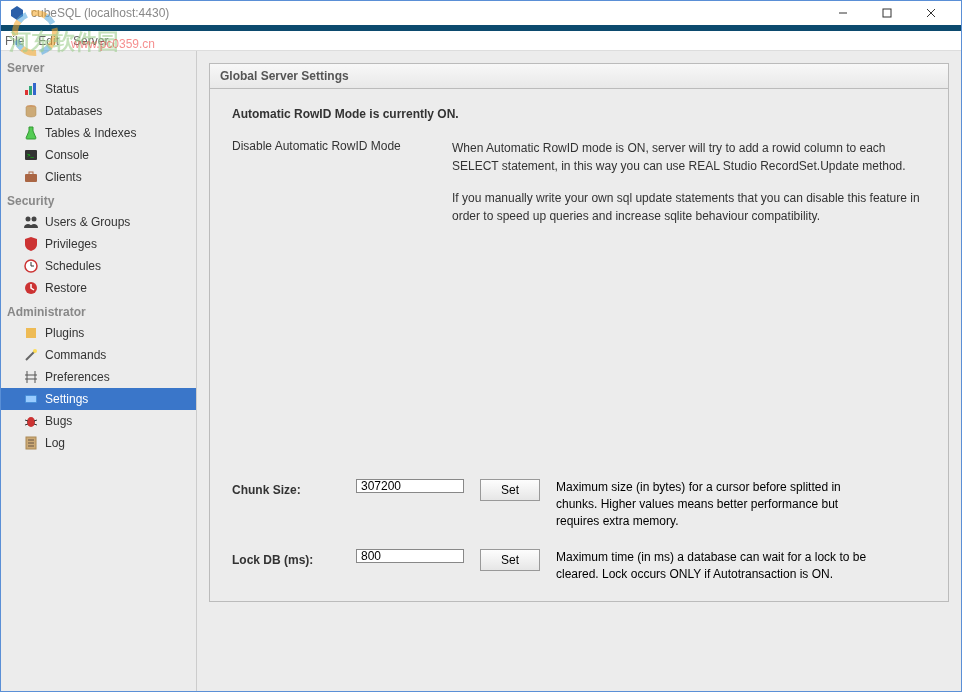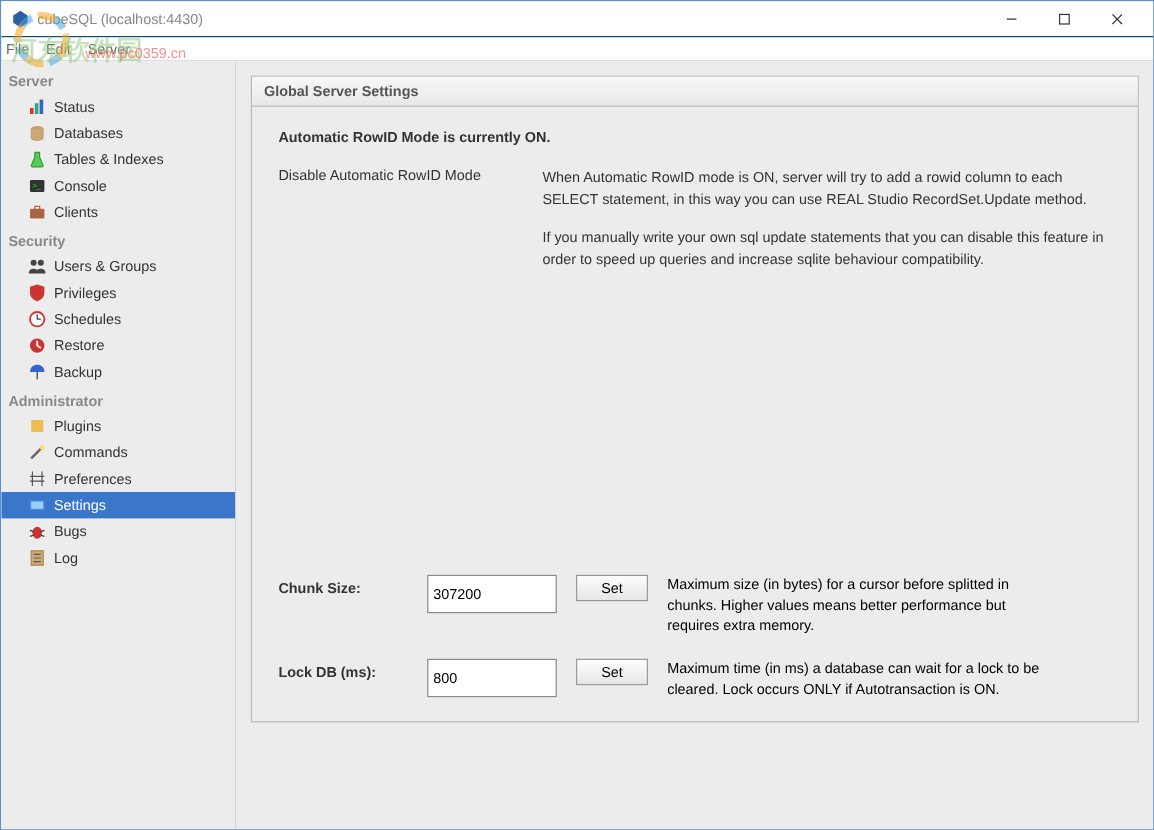--- a/index.html
+++ b/index.html
@@ -12,21 +12,21 @@
       overflow: hidden;
       border: 1px solid #5a8fd6;
       position: relative;
     }
     .titlebar {
       height: 30px;
       background: #fff;
       display: flex;
       align-items: center;
       padding: 0 8px;
-      border-bottom: 1px solid #0c4a6e;
+      border-bottom: 6px solid #0c4a6e;
     }
     .titlebar-icon {
       width: 16px; height: 16px;
       margin-right: 6px;
     }
     .titlebar-title { color: #888; font-size: 12px; flex: 1; }
     .win-controls { display: flex; gap: 0; }
     .win-btn {
       width: 44px; height: 28px;
       display: flex; align-items: center; justify-content: center;
@@ -148,21 +148,21 @@
       margin-top: 20px;
     }
     .form-row .flabel {
       width: 108px;
       font-weight: bold;
       color: #333;
       padding-top: 4px;
     }
     .form-row input[type=text] {
       width: 108px;
-      height: 32px;
+      height: 14px;
       padding: 2px 4px;
       border: 1px solid #888;
       font-family: inherit;
       font-size: 12px;
     }
     .form-row button {
       width: 60px;
       height: 22px;
       background: linear-gradient(#fdfdfd, #e6e6e6);
       border: 1px solid #999;
@@ -305,29 +305,20 @@
     </div>
     <div class="sidebar-item">
       <span class="icon">
           <svg viewBox="0 0 16 16">
             <circle cx="8" cy="8" r="6" fill="#c33"></circle>
             <path d="M8 4v4l3 2" stroke="#fff" fill="none" stroke-width="1.5"></path>
           </svg>
         </span>
       <span>Restore</span>
     </div>
-    <div class="sidebar-item">
-      <span class="icon">
-          <svg viewBox="0 0 16 16">
-            <path d="M2 8c0-4 3-6 6-6s6 2 6 6H2" fill="#36c"></path>
-            <line x1="8" y1="8" x2="8" y2="14" stroke="#333"></line>
-          </svg>
-        </span>
-      <span>Backup</span>
-    </div>
 
     <div class="section-header">Administrator</div>
     <div class="sidebar-item">
       <span class="icon">
           <svg viewBox="0 0 16 16">
             <rect x="3" y="3" width="10" height="10" fill="#eb5"></rect>
           </svg>
         </span>
       <span>Plugins</span>
     </div>

